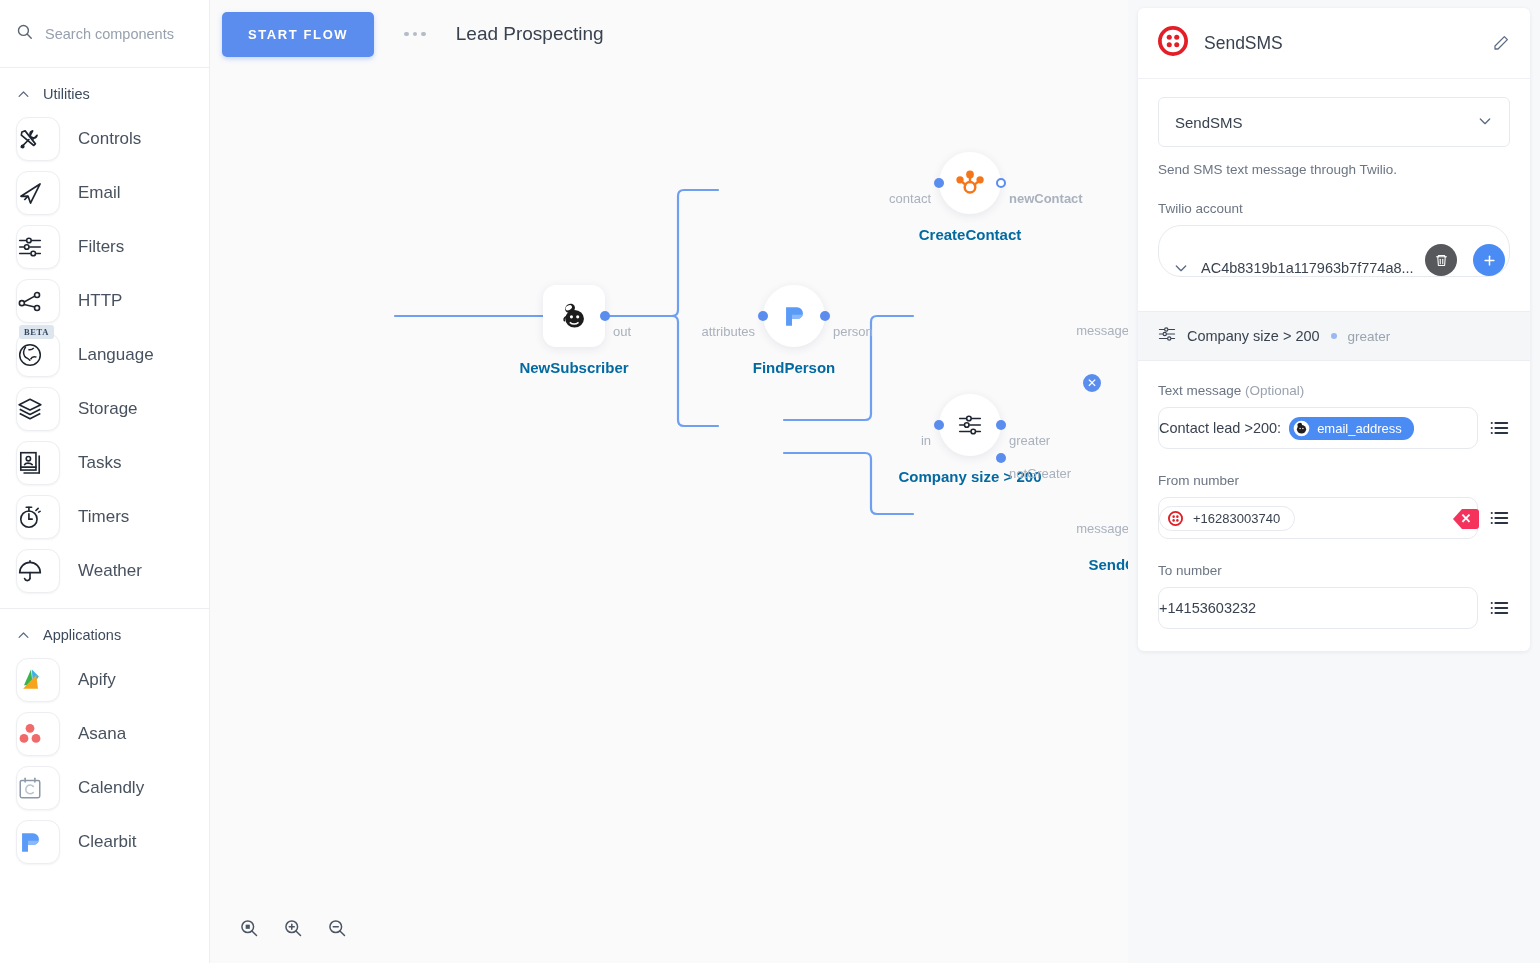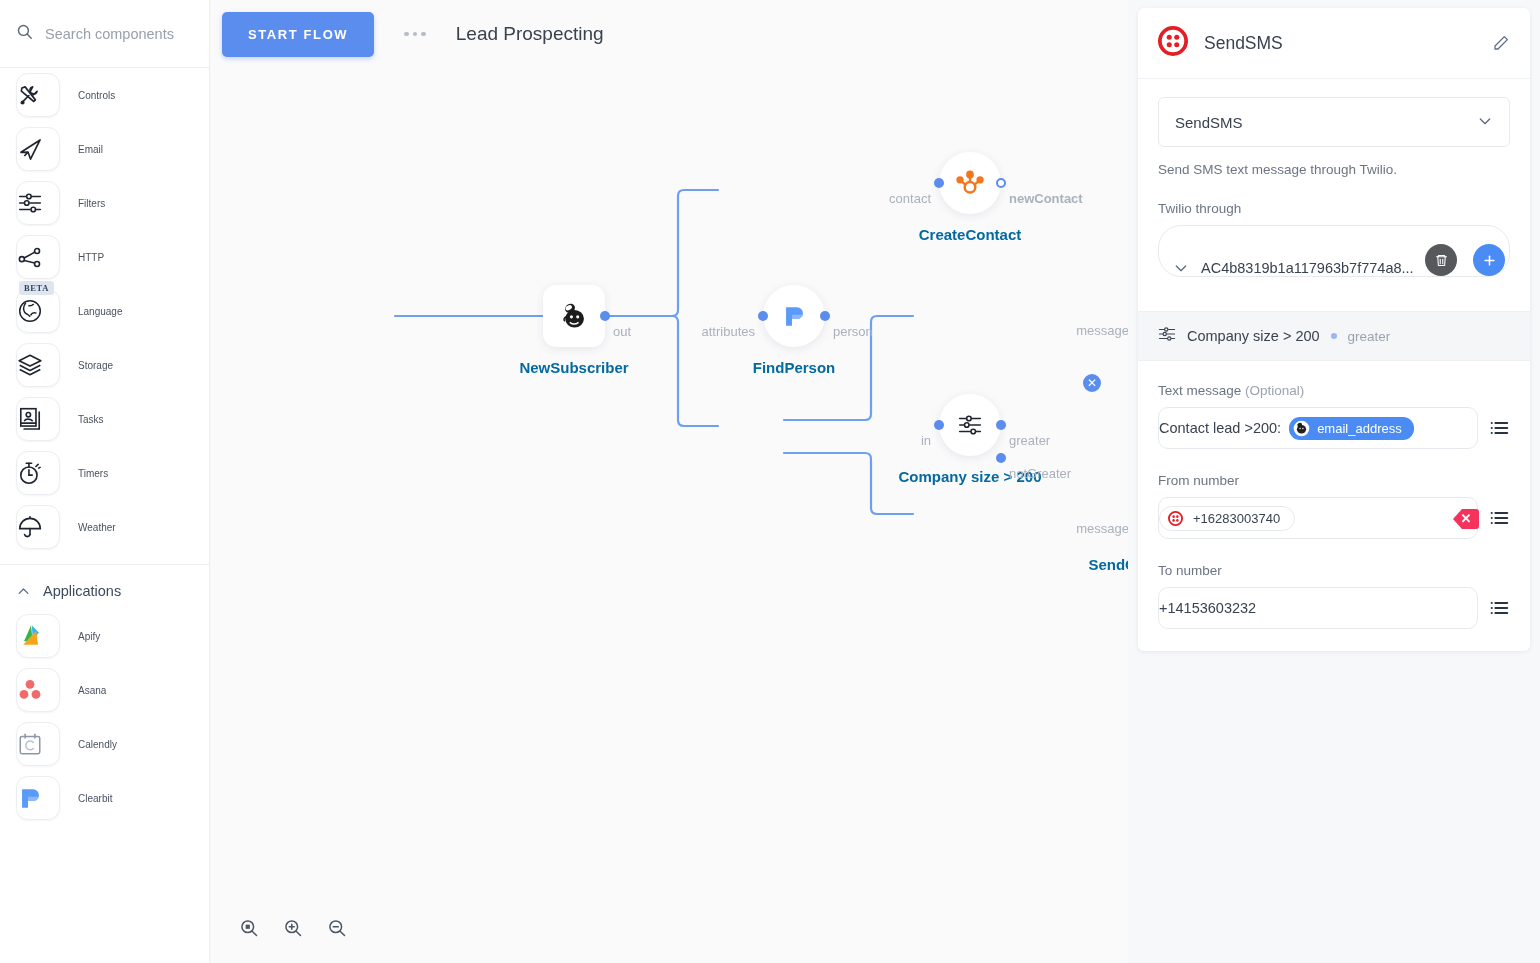--- a/index.html
+++ b/index.html
@@ -46,21 +46,21 @@
     padding: 5px 16px; cursor: pointer; position: relative;
   }
   .comp-icon {
     width: 44px; height: 44px; min-width: 44px;
     border-radius: 12px; background: #ffffff;
     border: 1px solid #eceef1;
     box-shadow: 0 1px 2px rgba(20,30,60,.05);
     display: flex; align-items: center; justify-content: flex-start;
     position: relative;
   }
-  .comp-label { font-size: 10px; color: #48525f; white-space: nowrap; }
+  .comp-label { font-size: 17px; color: #48525f; white-space: nowrap; }
   .beta-badge {
     position: absolute; top: -9px; left: 2px;
     background: #dde5ef; color: #33465e;
     font-size: 8.5px; font-weight: bold; letter-spacing: .6px;
     padding: 2px 5px; border-radius: 3px;
     font-family: "Liberation Serif", serif;
   }
 
   
   .canvas-wrap { position: relative; flex: 1; height: 963px; background: #fafafb; overflow: hidden; }
@@ -221,20 +221,28 @@
       <span>
         <svg width="17" height="17" viewBox="0 0 24 24" fill="none" stroke="#5c6674" stroke-width="2" stroke-linecap="round">
           <circle cx="10.5" cy="10.5" r="7"></circle>
             <line x1="16" y1="16" x2="21.5" y2="21.5"></line>
         </svg>
       </span>
       <input class="search-input" type="text" placeholder="Search components" style="">
     </div>
     <div class="sidebar-scroll">
       <div id="sidebar-groups">
+          <div class="group-header">
+            <span class="chev">
+              <svg width="15" height="15" viewBox="0 0 24 24" fill="none" stroke="#5b6b84" stroke-width="2" stroke-linecap="round" stroke-linejoin="round">
+                <polyline points="5,15 12,8 19,15"></polyline>
+              </svg>
+            </span>
+            <span>Utilities</span>
+          </div>
           <div class="comp-item">
             <span class="comp-icon">
               <svg width="26" height="26" viewBox="0 0 24 24" fill="none" stroke="#1e2530" stroke-width="1.5" stroke-linecap="round" stroke-linejoin="round">
                 <path d="M14.5 4.5a3.3 3.3 0 1 0 4 4L15 12l-3-3z"></path>
                 <line x1="4" y1="19.5" x2="11" y2="12.5"></line>
                 <path d="M4.5 5.5l3-1 9.5 12-1.5 1.5L4 8.5z"></path>
                 <circle cx="5.2" cy="19" r="1.1" fill="#1e2530"></circle>
               </svg>
             </span>
             <span class="comp-label">Controls</span>
@@ -582,21 +590,21 @@
           <span>SendSMS</span>
           <span>
             <svg width="16" height="16" viewBox="0 0 24 24" fill="none" stroke="#5b6b84" stroke-width="2" stroke-linecap="round" stroke-linejoin="round">
                 <polyline points="5,9 12,16 19,9"></polyline>
               </svg>
           </span>
         </div>
 
         <div class="rp-desc">Send SMS text message through Twilio.</div>
 
-        <div class="field-label">Twilio through</div>
+        <div class="field-label">Twilio account</div>
 
         <div class="acct-box">
           <span style="display:flex;cursor:pointer">
             <svg width="16" height="16" viewBox="0 0 24 24" fill="none" stroke="#5b6b84" stroke-width="2" stroke-linecap="round" stroke-linejoin="round">
                 <polyline points="5,9 12,16 19,9"></polyline>
               </svg>
           </span>
           <span class="acct-val">AC4b8319b1a117963b7f774a8...</span>
           <span class="round-btn dark">
             <svg width="15" height="15" viewBox="0 0 24 24" fill="none" stroke="#fff" stroke-width="1.7" stroke-linecap="round" stroke-linejoin="round">

